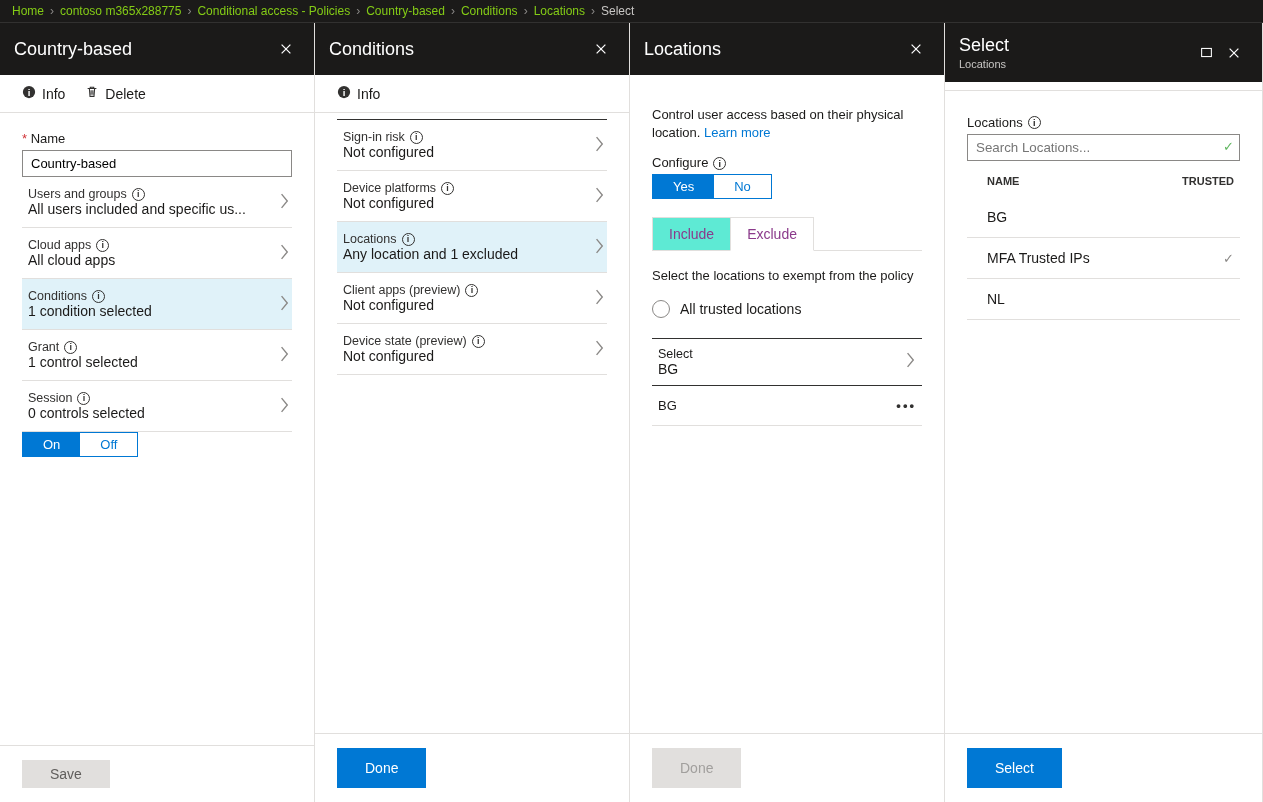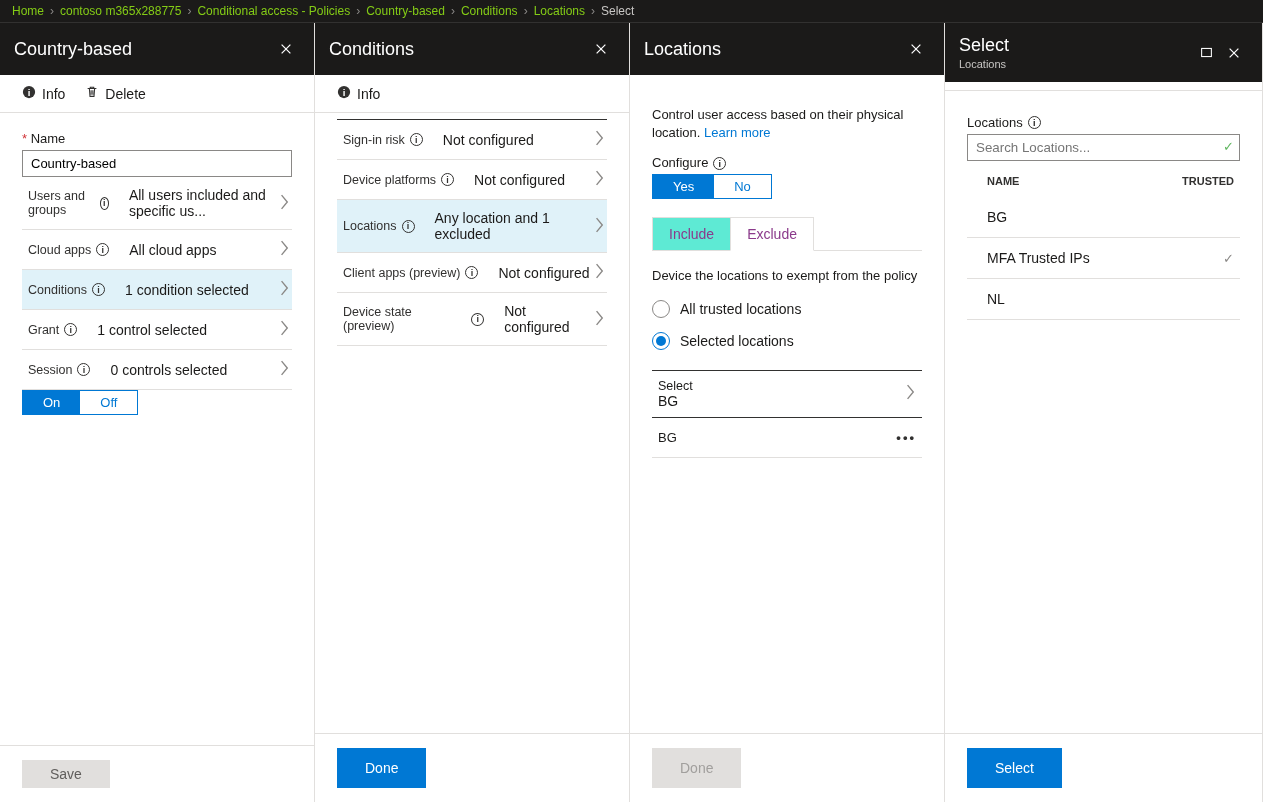--- a/index.html
+++ b/index.html
@@ -31,21 +31,21 @@
   .cmd{display:flex;align-items:center;gap:6px;cursor:pointer}
   .cmd svg{width:14px;height:14px}
   
   .field-label{font-size:13px;margin-bottom:4px}
   .req{color:#d13438}
   .text-input{width:100%;padding:5px 8px;border:1px solid #8a8886;font-size:13px}
   h3.section{font-size:16px;font-weight:400;margin:24px 0 4px 0;border-bottom:1px solid var(--panel-border);padding-bottom:6px}
   
   .row{display:flex;align-items:center;justify-content:space-between;padding:10px 2px 10px 6px;border-bottom:1px solid var(--panel-border);cursor:pointer}
   .row.sel{background:var(--selected)}
-  .row .labels{display:flex;flex-direction:row;gap:20px}
+  .row .labels{display:flex;flex-direction:column;gap:0}
   .row .top{font-size:12.5px;color:#323130;display:flex;align-items:center;gap:5px}
   .row .bot{font-size:14px}
   .chev{color:#8a8886}
   .i-info{width:13px;height:13px;display:inline-flex;align-items:center;justify-content:center;border:1px solid #323130;border-radius:50%;font-size:9px;font-weight:bold}
   
   .seg{display:inline-flex;border:1px solid var(--btn-blue)}
   .seg button{border:none;background:#fff;color:var(--btn-blue);padding:4px 20px;font-size:13px;cursor:pointer}
   .seg button.on{background:var(--btn-blue);color:#fff}
   
   .tabs{display:flex;margin-top:18px}
@@ -310,28 +310,24 @@
     </div>
     <div class="seg">
       <button class="on">Yes</button>
       <button>No</button>
     </div>
     <div class="tabs">
       <div class="tab inactive" style="border-right:none;color:var(--purple);border-bottom:1px solid var(--panel-border)">Include</div>
       <div class="tab active">Exclude</div>
     </div>
     <div class="tabline"></div>
-    <p class="desc" style="margin-top:16px">Device the locations to exempt from the policy</p>
+    <p class="desc" style="margin-top:16px">Select the locations to exempt from the policy</p>
     <div class="radio">
       <span class="rcircle"></span>
       <span>All trusted locations</span>
-    </div>
-    <div class="radio">
-      <span class="rcircle sel"></span>
-      <span>Selected locations</span>
     </div>
     <div class="sel-row">
       <div class="labels">
         <span style="font-size:12.5px">Select</span>
         <span style="font-size:14px">BG</span>
       </div>
       <span class="chev"><svg width="10" height="16" viewBox="0 0 8 14" fill="none" stroke="#8a8886" stroke-width="1.2">
               <path d="M1 1l5 6-5 6"></path>
             </svg></span>
     </div>

